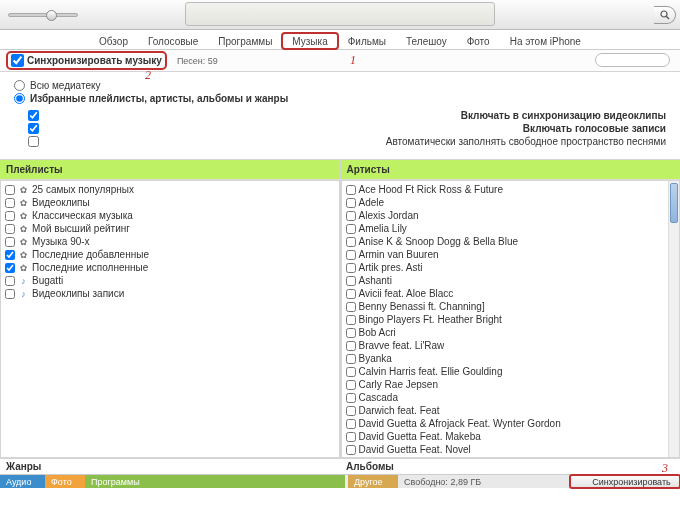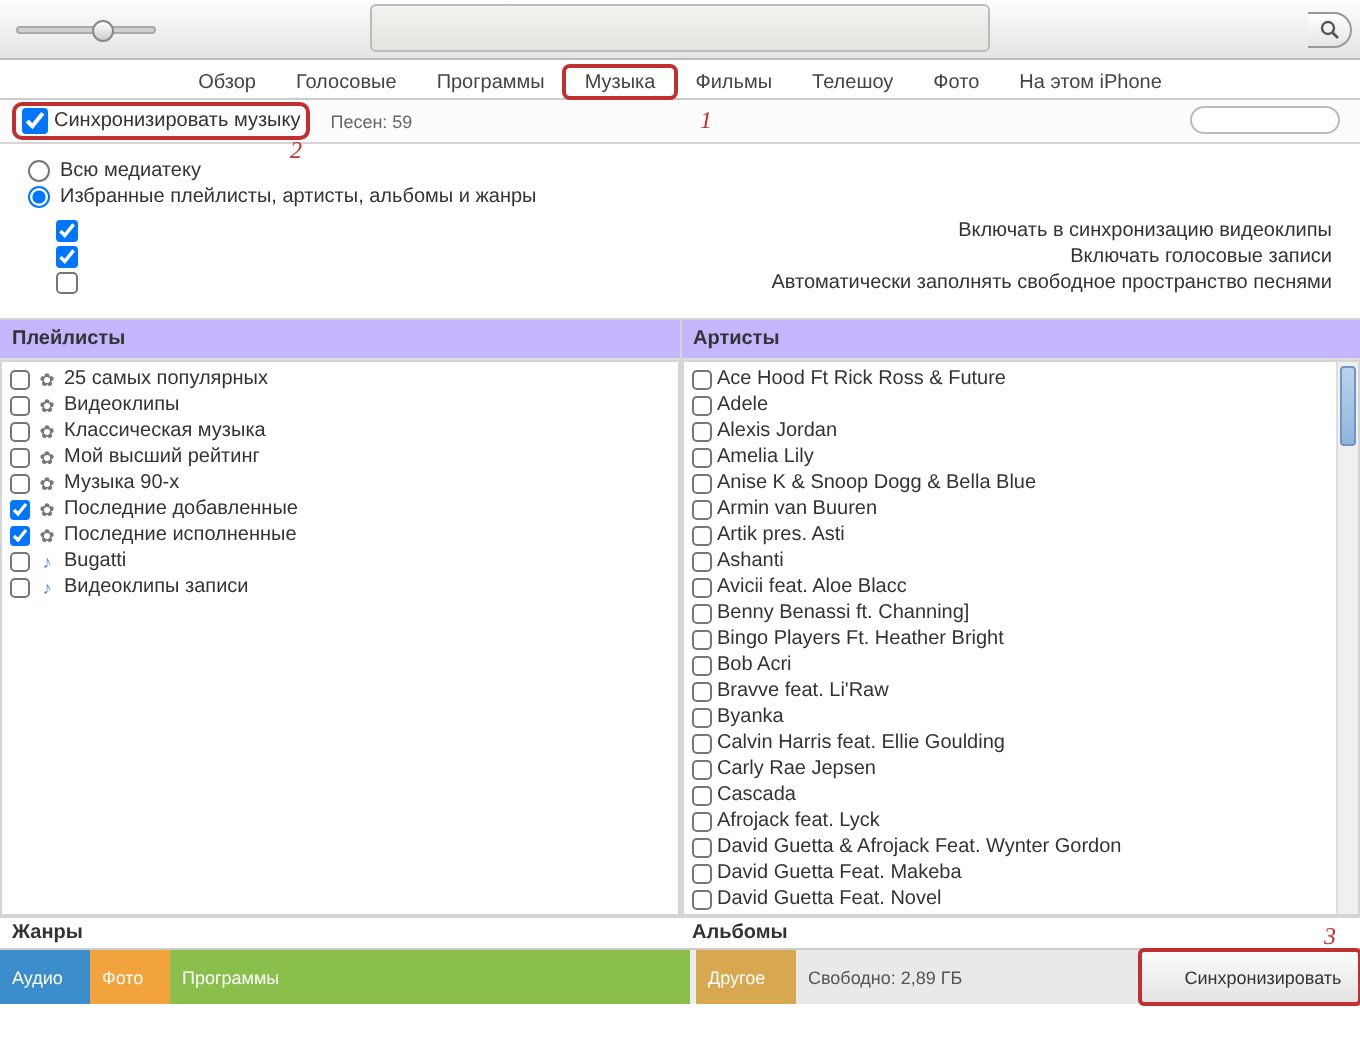--- a/index.html
+++ b/index.html
@@ -22,39 +22,39 @@
   .annot.a2 { left:145px; top:18px; }
   .annot.a3 { right:12px; bottom:-2px; }
   .search-pill { position:absolute; right:10px; top:3px; width:75px; height:14px; border:1px solid #bbb; border-radius:8px; background:#fff; }
   .options { padding:6px 14px 10px; border-bottom:1px solid #d5d5d5; }
   .opt-row { display:flex; align-items:center; gap:5px; margin:2px 0; }
   .opt-row input { width:11px; height:11px; }
   .indent { margin-left:14px;justify-content:space-between; }
   .columns { display:flex; height:298px; }
   .col { flex:1; display:flex; flex-direction:column; border-right:1px solid #d5d5d5; }
   .col:last-child{border-right:none;}
-  .col-h { padding:4px 6px; font-weight:bold; color:#333; background:#c4b5fd; border-bottom:1px solid #ddd; font-size:10px;}
+  .col-h { padding:4px 6px; font-weight:bold; color:#333; background:#bef264; border-bottom:1px solid #ddd; font-size:10px;}
   .col-body { flex:1; overflow:hidden; position:relative; border:1px solid #d5d5d5; margin:0; background:#fff;}
   .scroll { position:absolute; right:0; top:0; bottom:0; width:11px; background:#f0f0f0; border-left:1px solid #ddd;}
   .scroll .thumb { position:absolute; left:1px; right:1px; top:2px; height:40px; background:linear-gradient(#bcd3ec,#8fb5dd); border:1px solid #6f97c2; border-radius:2px;}
   .list { padding:2px 0; }
   .li { display:flex; align-items:center; gap:3px; padding:1px 4px; height:13px; }
   .li input { width:10px; height:10px; }
   .li .icn { width:11px; height:11px; display:inline-flex; align-items:center; justify-content:center; font-size:9px;}
   .icn.gear{color:#777;} .icn.note{color:#5a8ad6;}
   .sections2 { display:flex; height:16px; border-top:1px solid #d5d5d5; position:relative;}
   .sec2 { flex:1; padding:2px 6px; font-weight:bold; font-size:10px; color:#333;}
-  .capacity { height:28px; display:flex; border-top:1px solid #ccc; font-size:9px;}
+  .capacity { height:14px; display:flex; border-top:1px solid #ccc; font-size:9px;}
   .seg { display:flex; align-items:center; padding:0 6px; color:#fff;}
   .seg.audio{background:#3b8ecb;width:45px;} .seg.photo{background:#f2a33c;width:40px;}
   .seg.apps{background:#8bbf4b;width:260px;} .seg.other{background:#d7a84f;width:50px;color:#fff;}
   .seg.gap{background:#ececec;flex:0 0 3px;padding:0;}
   .seg.free{background:#e9e9e9;color:#555;flex:1;}
   .syncbtn { width:110px; background:linear-gradient(#fdfdfd,#e2e2e2); border-left:1px solid #bbb; display:flex; align-items:center; justify-content:center; color:#333; outline:2px solid #c03030; outline-offset:-1px; border-radius:2px;padding-left:12px;}
-  .bold{font-weight:normal;}
+  .bold{font-weight:bold;}
 </style>
 </head>
 <body>
 
 <div class="toolbar">
   <div class="slider">
     <div class="slider-track">
         <div class="slider-knob"></div>
       </div>
   </div>
@@ -234,21 +234,21 @@
           <div class="li">
             <input type="checkbox" style="">
             <span>Carly Rae Jepsen</span>
           </div>
           <div class="li">
             <input type="checkbox" style="">
             <span>Cascada</span>
           </div>
           <div class="li">
             <input type="checkbox" style="">
-            <span>Afrojack feat. Lyck</span>
+            <span>Darwich feat. Feat</span>
           </div>
           <div class="li">
             <input type="checkbox" style="">
             <span>David Guetta &amp; Afrojack Feat. Wynter Gordon</span>
           </div>
           <div class="li">
             <input type="checkbox" style="">
             <span>David Guetta Feat. Makeba</span>
           </div>
           <div class="li">

